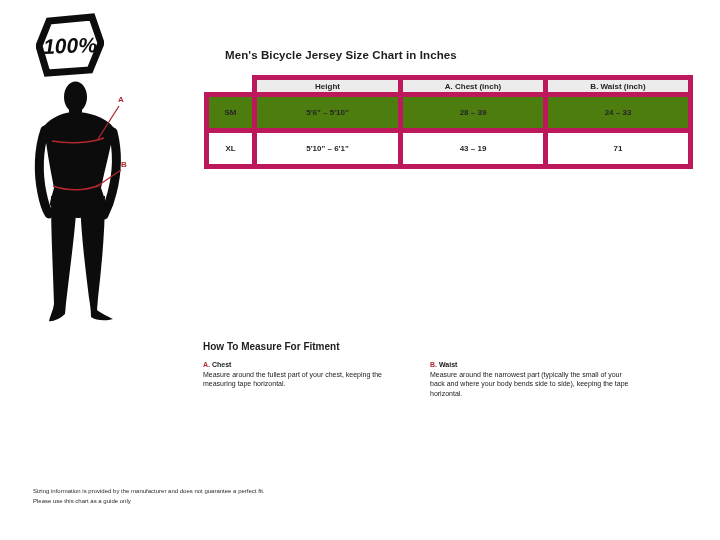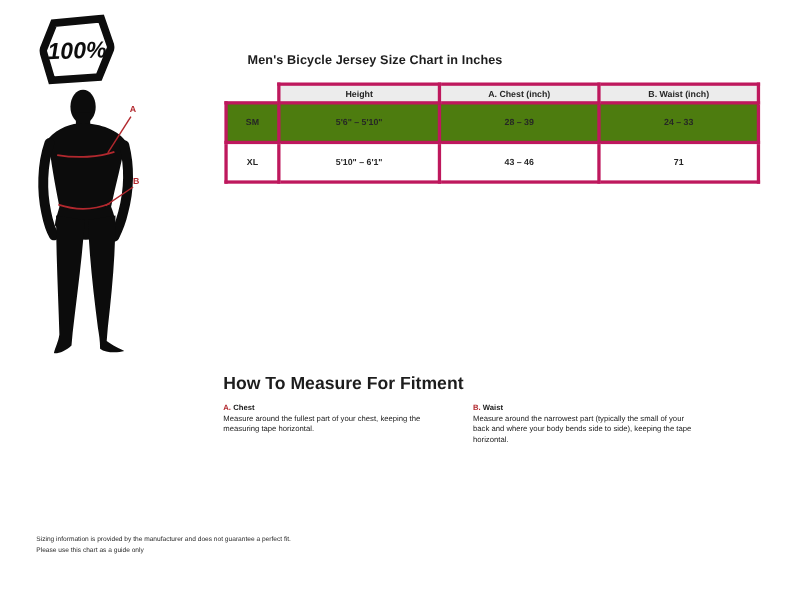--- a/index.html
+++ b/index.html
@@ -28,30 +28,30 @@
   .size-table-wrap { position: absolute; left: 204px; top: 75px; width: 484px; }
   table.size-table {
     border-collapse: collapse; table-layout: fixed; width: 484px;
     font-size: 8px; font-weight: 700; color: #262626;
   }
   table.size-table col.c-size  { width: 48px; }
   table.size-table col.c-hgt   { width: 146px; }
   table.size-table col.c-chest { width: 145px; }
   table.size-table col.c-waist { width: 145px; }
   table.size-table th, table.size-table td {
-    border: 3px solid #be185d; text-align: center; vertical-align: middle; padding: 0;
+    border: 5px solid #be185d; text-align: center; vertical-align: middle; padding: 0;
   }
   table.size-table thead th { height: 17px; background: #ececec; font-weight: 700; }
   table.size-table thead th.corner-cell { background: transparent; border: none; }
   table.size-table tbody td { height: 36px; background: #ffffff; }
   table.size-table tbody tr.striped td { background: #4d7c0f; }
 
   
   .measure-section { position: absolute; left: 203px; top: 341px; width: 470px; }
-  .measure-heading { font-size: 16px; font-weight: 700; color: #1d1d1d; }
+  .measure-heading { font-size: 10px; font-weight: 700; color: #1d1d1d; }
   .measure-cols { position: relative; margin-top: 9px; height: 60px; }
   .measure-item { position: absolute; top: 0; }
   .measure-item.item-a { left: 0; width: 190px; }
   .measure-item.item-b { left: 227px; width: 205px; }
   .measure-label { font-size: 7px; font-weight: 700; color: #1a1a1a; }
   .measure-letter { color: #b2282e; }
   .measure-text { font-size: 7px; line-height: 1.35; color: #1a1a1a; margin-top: 2px; }
 
   
   .footer-note {
@@ -117,21 +117,21 @@
     <tbody>
       <tr class="striped">
         <td>SM</td>
         <td>5'6" – 5'10"</td>
         <td>28 – 39</td>
         <td>24 – 33</td>
       </tr>
       <tr>
         <td>XL</td>
         <td>5'10" – 6'1"</td>
-        <td>43 – 46</td>
+        <td>43 – 19</td>
         <td>71</td>
       </tr>
     </tbody>
   </table>
 </div>
 
 <div class="measure-section">
   <div class="measure-heading">How To Measure For Fitment</div>
   <div class="measure-cols">
     <div class="measure-item item-a">

